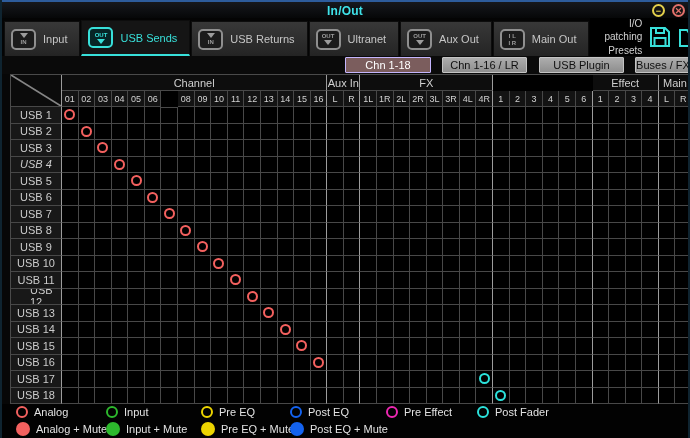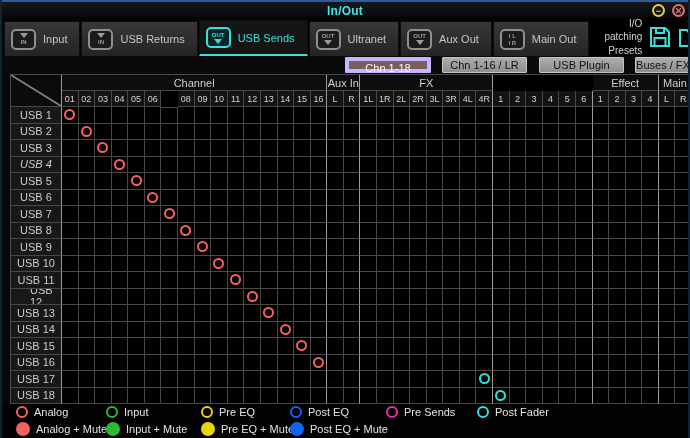--- a/index.html
+++ b/index.html
@@ -58,21 +58,21 @@
   }
   .presets-label { color:#d2d2d2; font-size:10px; text-align:right; line-height:1.35; }
   .picon { width:24px; height:24px; flex:none; cursor:default; }
   
   .filterbar { position:absolute; top:56px; left:0; right:0; height:18px; background:#0a0a0a; }
   .fbtn {
     position:absolute; top:1px; height:16px; font-size:11px; line-height:14px;
     text-align:center; border-radius:1px; cursor:default;
     background:linear-gradient(#adadad,#8e8e8e); color:#101010; border:1px solid #c4c4c4;
   }
-  .fbtn.sel { background:#7b5d5d; color:#fff; border:4px solid #c4b5fd; }
+  .fbtn.sel { background:#7b5d5d; color:#fff; border:1px solid #c4b5fd; }
   
   .left-strip { position:absolute; left:0; top:74px; width:8px; height:330px; background:#070707; }
   .routing {
     position:absolute; top:74px; left:8px; width:682px; height:330px;
     display:grid; grid-template-columns:51px repeat(38, 1fr);
     grid-template-rows:16px 16px repeat(18, 1fr);
     border-top:1px solid #4a4a4a; border-left:1px solid #4a4a4a; background:#000;
   }
   .gcell {
     border-right:1px solid #484848; border-bottom:1px solid #484848;
@@ -106,33 +106,33 @@
   </div>
 
   <div class="tabbar" id="tabs">
       <div class="tab">
         <div class="ticon">
           <span class="tri-down"></span>
           <span class="txt">IN</span>
         </div>
         <span class="tlabel">Input</span>
       </div>
+      <div class="tab sel">
+        <div class="ticon">
+          <span class="txt">OUT</span>
+          <span class="tri-down"></span>
+        </div>
+        <span class="tlabel">USB Sends</span>
+      </div>
       <div class="tab">
         <div class="ticon">
           <span class="tri-down"></span>
           <span class="txt">IN</span>
         </div>
         <span class="tlabel">USB Returns</span>
-      </div>
-      <div class="tab sel">
-        <div class="ticon">
-          <span class="txt">OUT</span>
-          <span class="tri-down"></span>
-        </div>
-        <span class="tlabel">USB Sends</span>
       </div>
       <div class="tab">
         <div class="ticon">
           <span class="txt">OUT</span>
           <span class="tri-down"></span>
         </div>
         <span class="tlabel">Ultranet</span>
       </div>
       <div class="tab">
         <div class="ticon">
@@ -971,21 +971,21 @@
       <div class="litem" style="left: 199px; top: 2px;">
         <span class="lring" style="border-color: rgb(236, 212, 0);"></span>
         <span>Pre EQ</span>
       </div>
       <div class="litem" style="left: 288px; top: 2px;">
         <span class="lring" style="border-color: rgb(20, 99, 240);"></span>
         <span>Post EQ</span>
       </div>
       <div class="litem" style="left: 384px; top: 2px;">
         <span class="lring" style="border-color: rgb(238, 40, 178);"></span>
-        <span>Pre Sends</span>
+        <span>Pre Effect</span>
       </div>
       <div class="litem" style="left: 475px; top: 2px;">
         <span class="lring" style="border-color: rgb(43, 226, 220);"></span>
         <span>Post Fader</span>
       </div>
       <div class="litem" style="left: 14px; top: 18px;">
         <span class="lfill" style="background: rgb(244, 97, 95);"></span>
         <span>Analog + Mute</span>
       </div>
       <div class="litem" style="left: 104px; top: 18px;">

